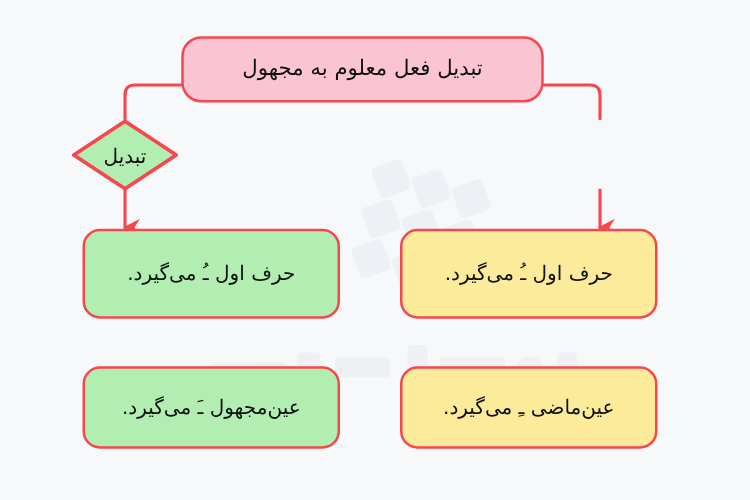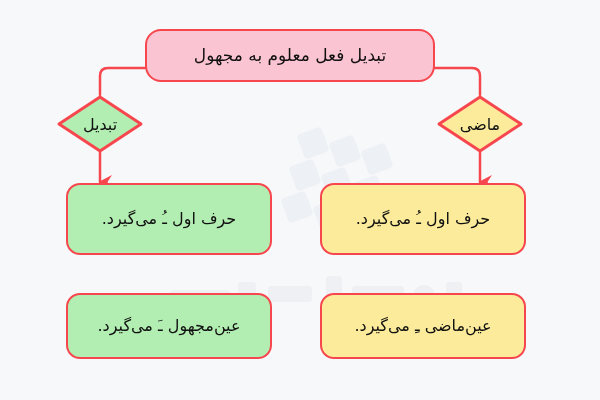--- a/index.html
+++ b/index.html
@@ -125,26 +125,20 @@
     <span>تبدیل فعل معلوم به مجهول</span>
   </div>
 
   <div class="diamond-wrap" style="left:56px; top:94px; width:88px; height:60px;">
     <svg class="diamond-shape" viewBox="0 0 88 60" xmlns="http://www.w3.org/2000/svg" aria-hidden="true">
       <polygon points="44,3 85,30 44,57 3,30" fill="#b2eeb2" stroke="#f7474e" stroke-width="3" stroke-linejoin="round"></polygon>
     </svg>
     <span class="diamond-label">تبدیل</span>
   </div>
 
-  <div class="diamond-wrap" style="left:436px; top:94px; width:88px; height:60px;">
-    <svg class="diamond-shape" viewBox="0 0 88 60" xmlns="http://www.w3.org/2000/svg" aria-hidden="true">
-      <polygon points="44,3 85,30 44,57 3,30" fill="#fbeb9b" stroke="#f7474e" stroke-width="3" stroke-linejoin="round"></polygon>
-    </svg>
-    <span class="diamond-label">ماضی</span>
-  </div>
 
   <div class="node box box-green" style="left:66px; top:183px; width:206px; height:72px;">
     <span>حرف اول ـُ می‌گیرد.</span>
   </div>
 
   <div class="node box box-green" style="left:66px; top:293px; width:206px; height:66px;">
     <span>عین‌مجهول ـَ می‌گیرد.</span>
   </div>
 
   <div class="node box box-yellow" style="left:320px; top:183px; width:206px; height:72px;">

